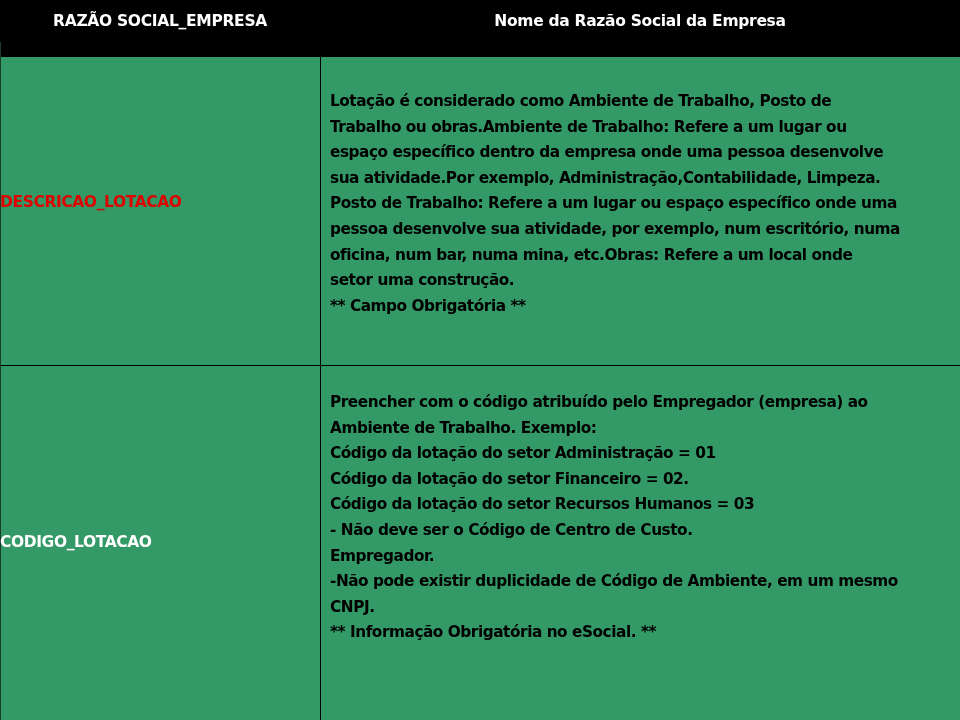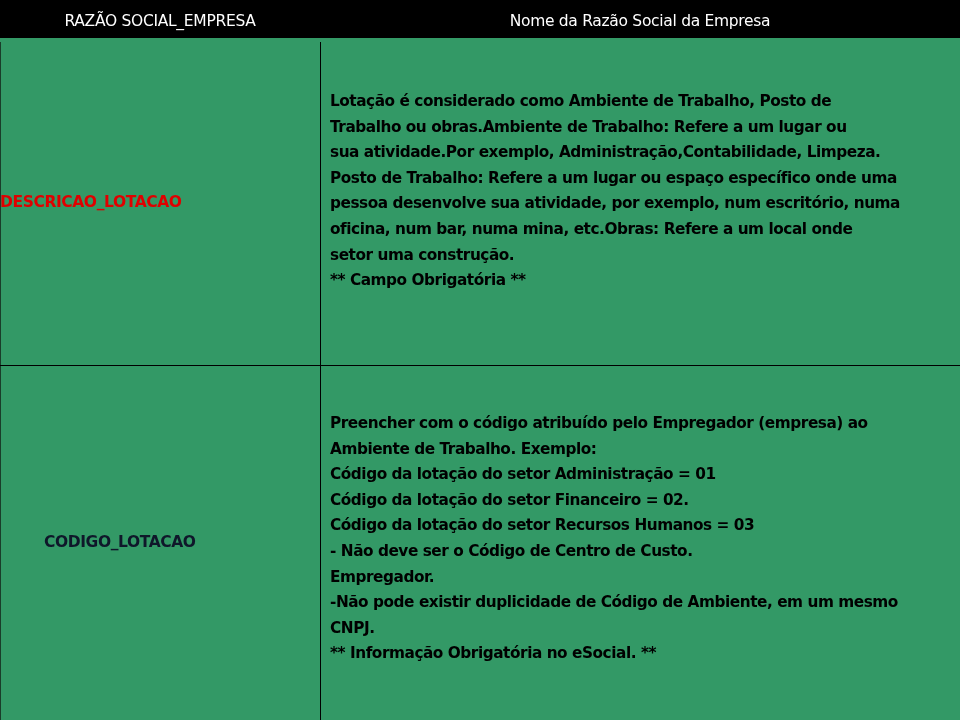--- a/index.html
+++ b/index.html
@@ -14,24 +14,24 @@
     .sheet {
       position: relative;
       width: 960px;
       height: 720px;
       background: #339966;
     }
     .header-row {
       position: absolute;
       left: 0; top: 0;
       width: 960px;
-      height: 38px;
+      height: 57px;
       background: #000000;
       color: #ffffff;
-      font-weight: normal;
+      font-weight: bold;
       font-size: 15.5px;
     }
     .header-cell {
       position: absolute;
       top: 0;
       height: 42px;
       display: flex;
       align-items: center;
       justify-content: center;
       letter-spacing: -0.3px;
@@ -65,33 +65,33 @@
     .field-name {
       position: absolute;
       left: 0;
       width: 320px;
       text-align: left;
       font-weight: bold;
       font-size: 15.5px;
       letter-spacing: -0.4px;
     }
     .fn-desc { top: 193px; color: #e00000; }
-    .fn-code { top: 533px; color: #0f172a; margin-left: 44px; }
+    .fn-code { top: 533px; color: #ffffff; }
 
     .desc-text {
       position: absolute;
       left: 330px;
       width: 625px;
       font-weight: bold;
       font-size: 15.3px;
       line-height: 25.6px;
       letter-spacing: -0.45px;
     }
     .dt-red { top: 89px; color: #000000; }
-    .dt-black { top: 390px; color: #000000; margin-top: 21px; }
+    .dt-black { top: 390px; color: #000000; }
     .desc-text .line {
       display: block;
       white-space: nowrap;
     }
   </style>
 </head>
 <body>
 
 <div class="sheet">
 
@@ -101,20 +101,21 @@
   </div>
 
   <div class="lline"></div>
   <div class="vline"></div>
   <div class="hline"></div>
 
   <div class="field-name fn-desc">DESCRICAO_LOTACAO</div>
   <div class="desc-text dt-red">
     <span class="line">Lotação é considerado como Ambiente de Trabalho, Posto de</span>
     <span class="line">Trabalho ou obras.Ambiente de Trabalho: Refere a um lugar ou</span>
+    <span class="line">espaço específico dentro da empresa onde uma pessoa desenvolve</span>
     <span class="line">sua atividade.Por exemplo, Administração,Contabilidade, Limpeza.</span>
     <span class="line">Posto de Trabalho: Refere a um lugar ou espaço específico onde uma</span>
     <span class="line">pessoa desenvolve sua atividade, por exemplo, num escritório, numa</span>
     <span class="line">oficina, num bar, numa mina, etc.Obras: Refere a um local onde</span>
     <span class="line">setor uma construção.</span>
     <span class="line">** Campo Obrigatória **</span>
   </div>
 
   <div class="field-name fn-code">CODIGO_LOTACAO</div>
   <div class="desc-text dt-black">

